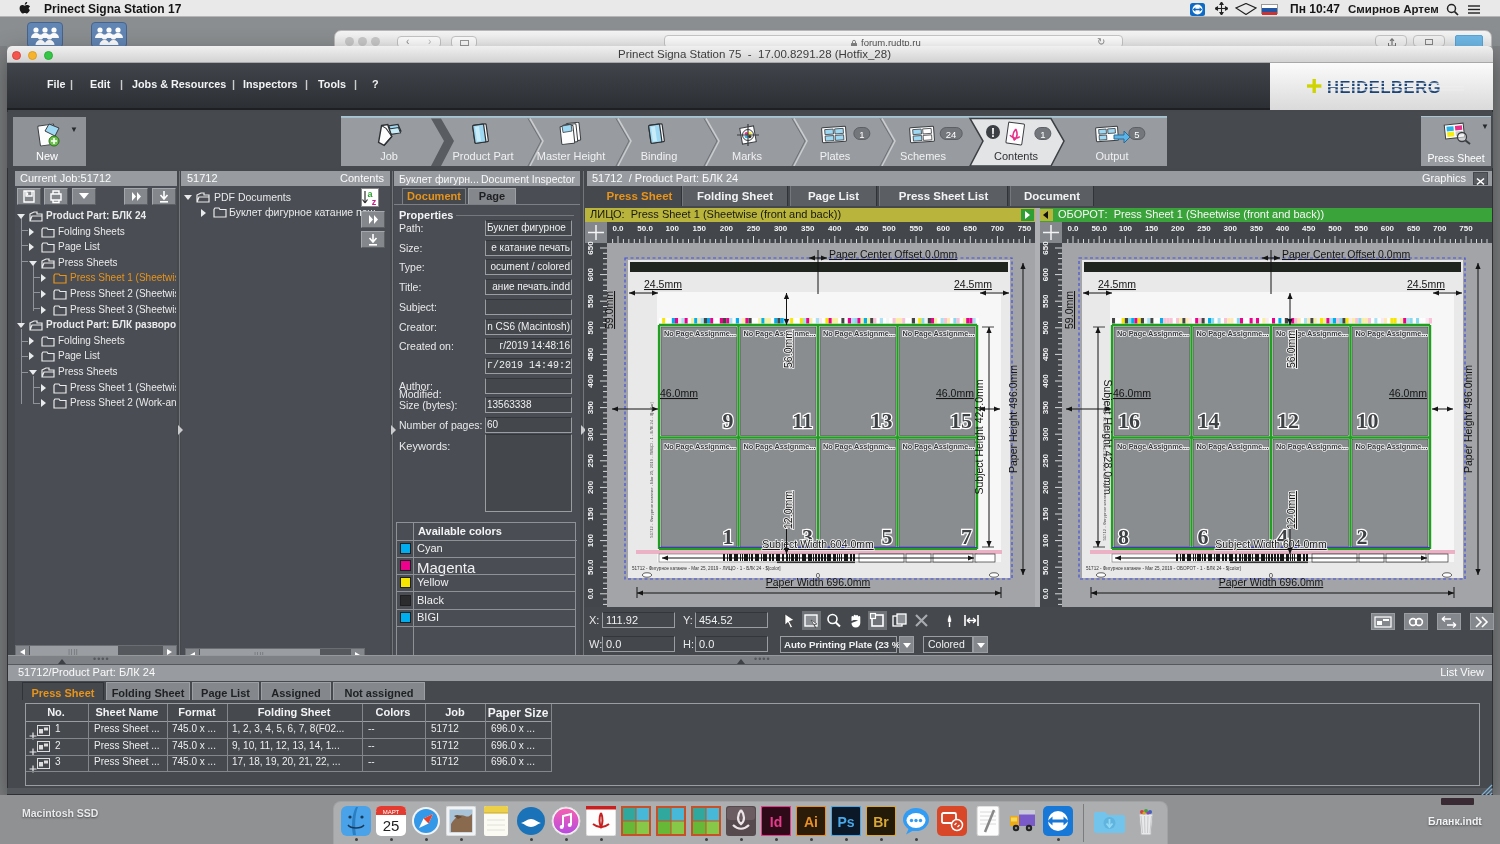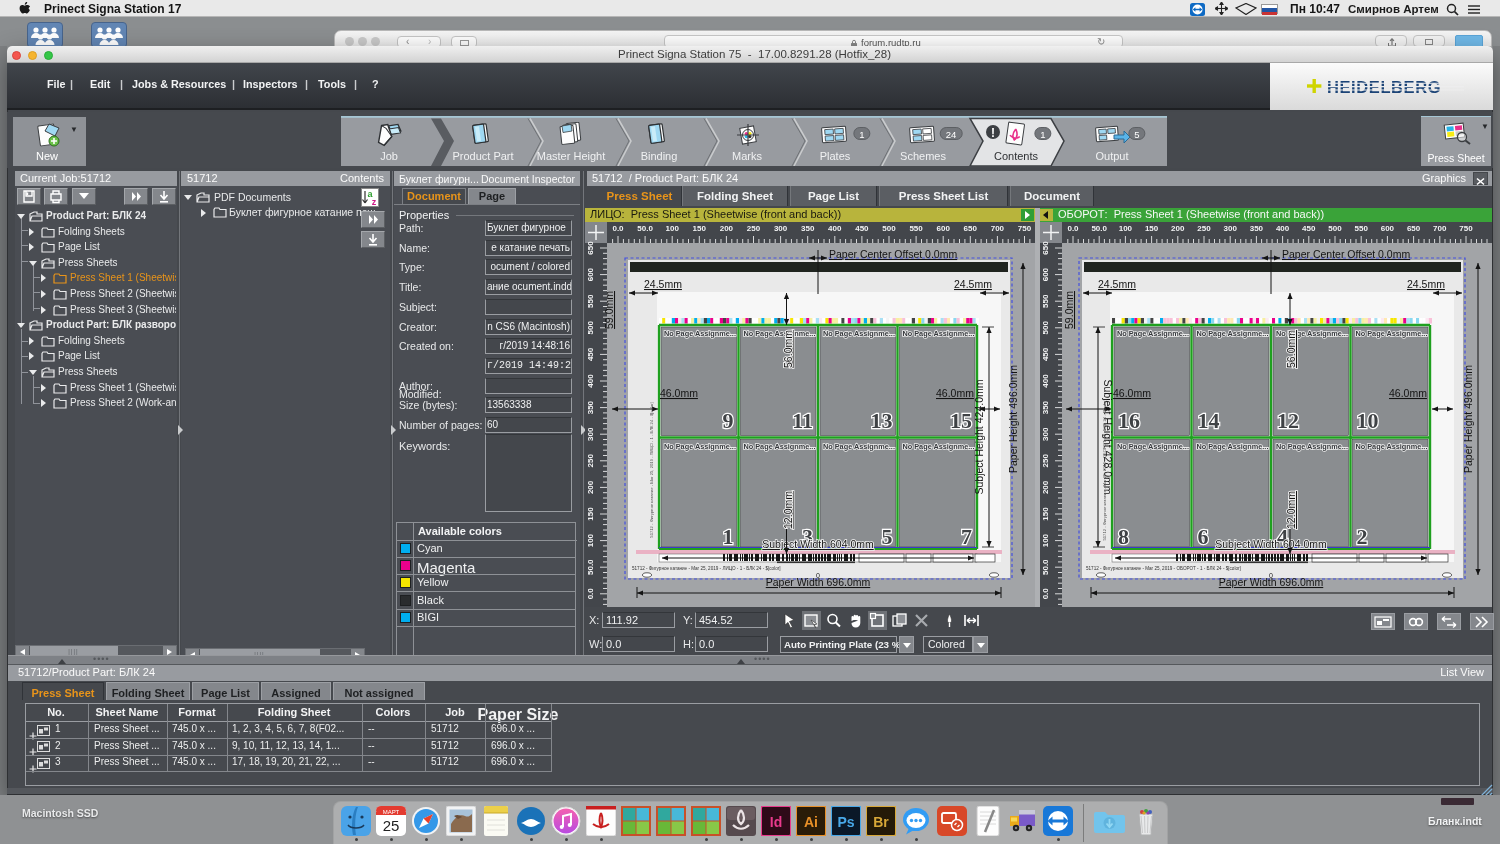--- a/index.html
+++ b/index.html
@@ -423,38 +423,38 @@
   <span class="a tx" style="left:5px;top:1.5px;font-size:10.5px;color:#fafafa;">Буклет фигурн...</span>
   <span class="a tx" style="right:5px;top:1.5px;font-size:10.5px;color:#fafafa;">Document Inspector</span>
     </div>
  <div class="a" style="left:8px;top:17px;width:64px;height:16px;background:#45484d;border:1px solid #7c7f84;border-bottom:none;text-align:center;">
       <span style="font-size:11px;font-weight:bold;color:#e8941a;line-height:14px;display:block;">Document</span>
     </div>
  <div class="a" style="left:74px;top:17px;width:48px;height:16px;background:#84878c;border:1px solid #9c9fa4;border-bottom:none;text-align:center;">
       <span style="font-size:11px;font-weight:bold;color:#1e2022;line-height:14px;display:block;">Page</span>
     </div>
  <div class="a" style="left:0;top:33px;width:186px;height:1px;background:#7c7f84;"></div>
- <div class="a tx" style="left:5px;top:38px;font-size:11px;font-weight:normal;color:#f2f3f4;">Properties</div>
+ <div class="a tx" style="left:5px;top:38px;font-size:11px;font-weight:bold;color:#f2f3f4;">Properties</div>
  <div class="a" style="left:62px;top:44px;width:118px;height:1px;background:#74777c;"></div>
 </div>
 <div class="a tx" style="left:399px;top:222px;font-size:10.5px;color:#e8e9ea;">Path:</div>
 <div class="a" style="left:485px;top:220px;width:87px;height:16px;background:#44474c;border:1px solid #9a9da2;border-top-color:#33363a;overflow:hidden;">
     <span class="tx" style="font-size:10px;color:#f0f1f2;line-height:14px;display:block;text-align:left;padding:0 1px;">Буклет фигурное</span>
   </div>
-<div class="a tx" style="left:399px;top:241.7px;font-size:10.5px;color:#e8e9ea;">Name:</div>
+<div class="a tx" style="left:399px;top:241.7px;font-size:10.5px;color:#e8e9ea;">Size:</div>
 <div class="a" style="left:485px;top:239.7px;width:87px;height:16px;background:#44474c;border:1px solid #9a9da2;border-top-color:#33363a;overflow:hidden;">
     <span class="tx" style="font-size:10px;color:#f0f1f2;line-height:14px;display:block;text-align:right;padding:0 1px;">е катание печать</span>
   </div>
 <div class="a tx" style="left:399px;top:261.4px;font-size:10.5px;color:#e8e9ea;">Type:</div>
 <div class="a" style="left:485px;top:259.4px;width:87px;height:16px;background:#44474c;border:1px solid #9a9da2;border-top-color:#33363a;overflow:hidden;">
     <span class="tx" style="font-size:10px;color:#f0f1f2;line-height:14px;display:block;text-align:right;padding:0 1px;">оcument / colored</span>
   </div>
 <div class="a tx" style="left:399px;top:281.09999999999997px;font-size:10.5px;color:#e8e9ea;">Title:</div>
 <div class="a" style="left:485px;top:279.09999999999997px;width:87px;height:16px;background:#44474c;border:1px solid #9a9da2;border-top-color:#33363a;overflow:hidden;">
-    <span class="tx" style="font-size:10px;color:#f0f1f2;line-height:14px;display:block;text-align:right;padding:0 1px;">ание оcument.indd</span>
+    <span class="tx" style="font-size:10px;color:#f0f1f2;line-height:14px;display:block;text-align:right;padding:0 1px;">ание печать.indd</span>
   </div>
 <div class="a tx" style="left:399px;top:300.79999999999995px;font-size:10.5px;color:#e8e9ea;">Subject:</div>
 <div class="a" style="left:485px;top:298.79999999999995px;width:87px;height:16px;background:#44474c;border:1px solid #9a9da2;border-top-color:#33363a;overflow:hidden;">
     <span class="tx" style="font-size:10px;color:#f0f1f2;line-height:14px;display:block;text-align:left;padding:0 1px;"></span>
   </div>
 <div class="a tx" style="left:399px;top:320.49999999999994px;font-size:10.5px;color:#e8e9ea;">Creator:</div>
 <div class="a" style="left:485px;top:318.49999999999994px;width:87px;height:16px;background:#44474c;border:1px solid #9a9da2;border-top-color:#33363a;overflow:hidden;">
     <span class="tx" style="font-size:10px;color:#f0f1f2;line-height:14px;display:block;text-align:right;padding:0 1px;">n CS6 (Macintosh)</span>
   </div>
 <div class="a tx" style="left:399px;top:340.19999999999993px;font-size:10.5px;color:#e8e9ea;">Created on:</div>
@@ -1466,21 +1466,21 @@
 <div class="a" style="left:192px;top:682px;width:67px;height:18px;background:#84878c;border:1px solid #9c9fa4;border-bottom:none;text-align:center;"><span style="font-size:11px;font-weight:bold;color:#1e2022;line-height:17px;">Page List</span></div>
 <div class="a" style="left:261px;top:682px;width:70px;height:18px;background:#84878c;border:1px solid #9c9fa4;border-bottom:none;text-align:center;"><span style="font-size:11px;font-weight:bold;color:#1e2022;line-height:17px;">Assigned</span></div>
 <div class="a" style="left:333px;top:682px;width:92px;height:18px;background:#84878c;border:1px solid #9c9fa4;border-bottom:none;text-align:center;"><span style="font-size:11px;font-weight:bold;color:#1e2022;line-height:17px;">Not assigned</span></div>
 <div class="a" style="left:25px;top:703px;width:1455px;height:83px;border:1px solid #9a9da2;background:#46494e;"></div>
 <div class="a tx" style="left:56px;top:706px;transform:translateX(-50%);font-size:11px;font-weight:bold;color:#f2f3f4;">No.</div>
 <div class="a tx" style="left:127px;top:706px;transform:translateX(-50%);font-size:11px;font-weight:bold;color:#f2f3f4;">Sheet Name</div>
 <div class="a tx" style="left:197px;top:706px;transform:translateX(-50%);font-size:11px;font-weight:bold;color:#f2f3f4;">Format</div>
 <div class="a tx" style="left:294px;top:706px;transform:translateX(-50%);font-size:11px;font-weight:bold;color:#f2f3f4;">Folding Sheet</div>
 <div class="a tx" style="left:393px;top:706px;transform:translateX(-50%);font-size:11px;font-weight:bold;color:#f2f3f4;">Colors</div>
 <div class="a tx" style="left:455px;top:706px;transform:translateX(-50%);font-size:11px;font-weight:bold;color:#f2f3f4;">Job</div>
-<div class="a tx" style="left:518px;top:706px;transform:translateX(-50%);font-size:16px;font-weight:bold;color:#f2f3f4;">Paper Size</div>
+<div class="a tx" style="left:518px;top:706px;transform:translateX(-50%);font-size:12px;font-weight:bold;color:#f2f3f4;">Paper Size</div>
 <div class="a" style="left:26px;top:721px;width:525px;height:1px;background:#9a9da2;"></div>
 <div class="a" style="left:88px;top:704px;width:1px;height:68px;background:#84878c;"></div>
 <div class="a" style="left:167px;top:704px;width:1px;height:68px;background:#84878c;"></div>
 <div class="a" style="left:227px;top:704px;width:1px;height:68px;background:#84878c;"></div>
 <div class="a" style="left:362px;top:704px;width:1px;height:68px;background:#84878c;"></div>
 <div class="a" style="left:425px;top:704px;width:1px;height:68px;background:#84878c;"></div>
 <div class="a" style="left:485px;top:704px;width:1px;height:68px;background:#84878c;"></div>
 <div class="a" style="left:551px;top:704px;width:1px;height:68px;background:#84878c;"></div>
 <div class="a" style="left:29px;top:725.5px;width:8px;height:8px;"><svg width="8" height="8">
       <path d="M4 0.5 v7 M0.5 4 h7" stroke="#e8e8e8" stroke-width="1.2"></path>

